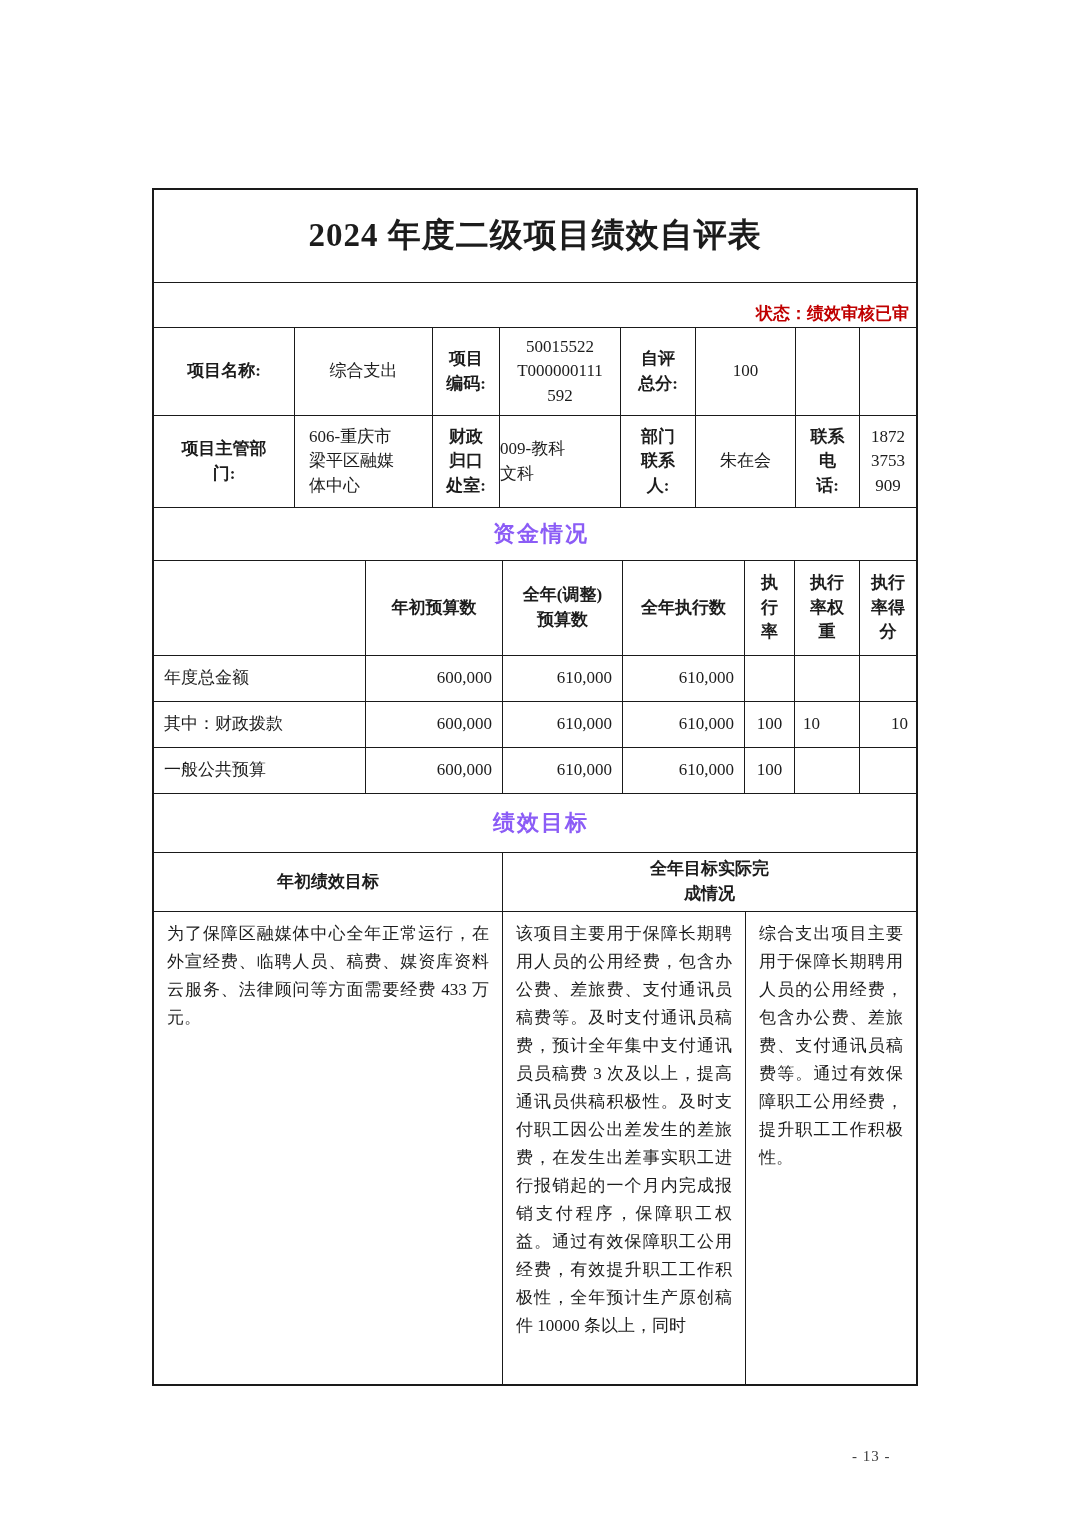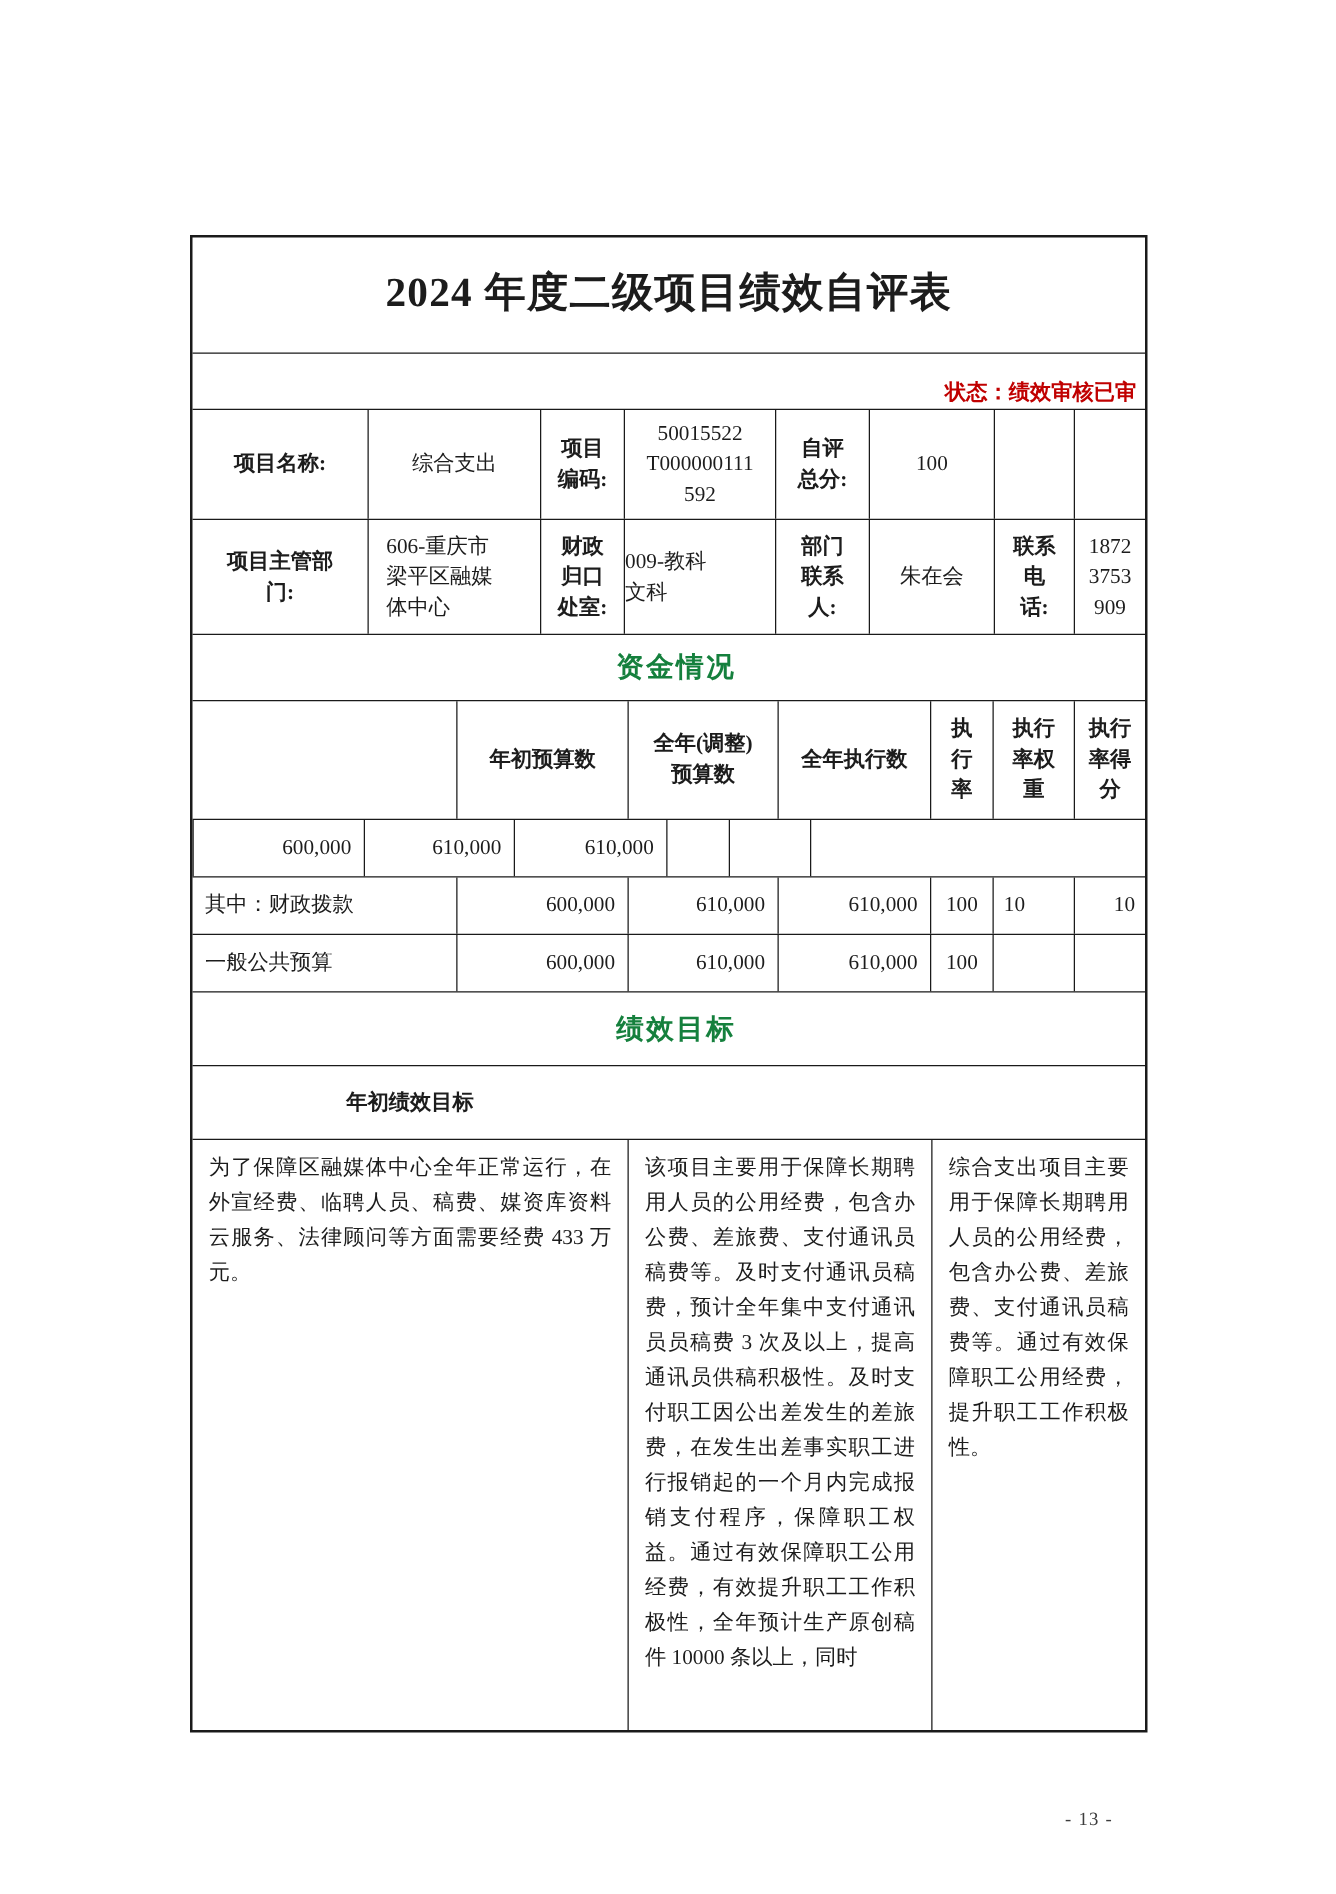--- a/index.html
+++ b/index.html
@@ -42,21 +42,21 @@
 
   .status-row { height:45px;align-items:flex-end; }
   .status-cell { color:#c00000; font-weight:bold; padding-right:7px; }
 
   .info-r1 { height:88px; }
   .info-r2 { height:92px; }
 
   .section-row { height:53px; }
   .section-row.goals-head { height:59px; }
   .section-title {
-    color:#15803d; font-weight:bold; font-size:22px;
+    color:#8b5cf6; font-weight:bold; font-size:22px;
     font-family:"Liberation Sans", sans-serif;
     letter-spacing:2px;
     padding-left:12px;
   }
 
   .fund-head-row { height:95px; }
   .fund-data-row { height:46px; }
   .fund-label { padding-left:10px; }
   .num { padding-right:10px; }
   .wt  { padding-left:8px; }
@@ -153,20 +153,21 @@
 率</div>
       <div class="c wf6 lbl pre">执行
 率权
 重</div>
       <div class="c grow lbl pre">执行
 率得
 分</div>
     </div>
 
     <div class="row fund-data-row">
+      <div class="c nofirst wf1 left fund-label">年度总金额</div>
       <div class="c wf2 right num">600,000</div>
       <div class="c wf3 right num">610,000</div>
       <div class="c wf4 right num">610,000</div>
       <div class="c wf5"></div>
       <div class="c wf6 left wt"></div>
       <div class="c grow right sc"></div>
     </div>
 
     <div class="row fund-data-row">
       <div class="c nofirst wf1 left fund-label">其中：财政拨款</div>
@@ -187,20 +188,22 @@
       <div class="c wf6 left wt"></div>
       <div class="c grow right sc"></div>
     </div>
 
     <div class="row section-row goals-head">
       <div class="c grow nofirst section-title">绩效目标</div>
     </div>
 
     <div class="row goal-head-row">
       <div class="c nofirst wg1 lbl">年初绩效目标</div>
+      <div class="c grow lbl pre">全年目标实际完
+成情况</div>
     </div>
 
     <div class="row goal-body-row">
       <div class="c nofirst wg1 left goal-cell">为了保障区融媒体中心全年正常运行，在外宣经费、临聘人员、稿费、媒资库资料云服务、法律顾问等方面需要经费 433 万元。</div>
       <div class="c wg2 left goal-cell">该项目主要用于保障长期聘用人员的公用经费，包含办公费、差旅费、支付通讯员稿费等。及时支付通讯员稿费，预计全年集中支付通讯员员稿费 3 次及以上，提高通讯员供稿积极性。及时支付职工因公出差发生的差旅费，在发生出差事实职工进行报销起的一个月内完成报销支付程序，保障职工权益。通过有效保障职工公用经费，有效提升职工工作积极性，全年预计生产原创稿件 10000 条以上，同时</div>
       <div class="c grow left goal-cell">综合支出项目主要用于保障长期聘用人员的公用经费，包含办公费、差旅费、支付通讯员稿费等。通过有效保障职工公用经费，提升职工工作积极性。</div>
     </div>
 
   </div>
 

